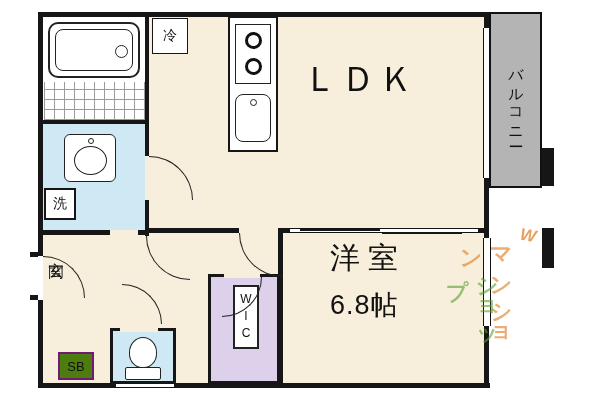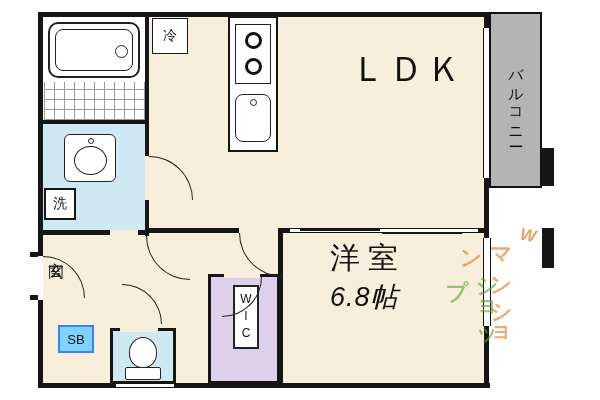--- a/index.html
+++ b/index.html
@@ -34,22 +34,22 @@
              repeating-linear-gradient(90deg,#9a9a9a 0 1px,transparent 1px 10px); }
   .washroom { position:absolute; left:42px; top:124px; width:103px; height:106px; background:#cfe9f4; }
   .basin { position:absolute; left:64px; top:134px; width:52px; height:48px; background:#fff;
            border:1.5px solid #222; border-radius:6px; }
   .basin-bowl { position:absolute; left:9px; top:11px; width:33px; height:29px;
                 border:1.5px solid #222; border-radius:50%; }
   .basin-faucet { position:absolute; left:23px; top:3px; width:6px; height:6px;
                   border:1.5px solid #222; border-radius:50%; }
   .small-box { position:absolute; background:#fff; border:2px solid #161616;
                display:flex; align-items:center; justify-content:center; font-size:14px; }
-  .sb-box { position:absolute; left:58px; top:325px; width:36px; height:28px; background:#7dd3fc;
-            border:2px solid #3b82f6; display:flex; align-items:center; justify-content:center; font-size:13px; }
+  .sb-box { position:absolute; left:58px; top:352px; width:36px; height:28px; background:#4d7c0f;
+            border:2px solid #701a75; display:flex; align-items:center; justify-content:center; font-size:13px; }
   .toilet-room { position:absolute; left:110px; top:328px; width:66px; height:56px;
                  background:#cfe9f4; border:3px solid #161616; }
   .toilet-bowl { position:absolute; left:16px; top:6px; width:28px; height:31px; background:#fff;
                  border:1.5px solid #222; border-radius:50% 50% 46% 46%; }
   .toilet-tank { position:absolute; left:12px; top:36px; width:36px; height:13px; background:#fff;
                  border:1.5px solid #222; border-radius:2px; }
   .wic { position:absolute; left:208px; top:274px; width:72px; height:110px;
          background:#dcd0ea; border:3px solid #161616; }
   .wic-label { position:absolute; left:22px; top:8px; width:26px; height:64px; background:#fff;
                border:2px solid #222; display:flex; align-items:center; justify-content:center;
@@ -62,26 +62,26 @@
   .ksink { position:absolute; left:5px; top:76px; width:36px; height:48px;
            border:1.5px solid #222; border-radius:8px; background:#fff; }
   .kfaucet { position:absolute; left:14px; top:4px; width:7px; height:7px;
              border:1.5px solid #222; border-radius:50%; }
   .balcony { position:absolute; left:489px; top:12px; width:53px; height:176px;
              background:#b4b4b4; border:2px solid #111; display:flex;
              align-items:center; justify-content:center; }
   .balcony-text { font-size:15px; letter-spacing:3px; }
   .genkan-label { position:absolute; left:46px; top:250px; height:70px; font-size:15px; letter-spacing:3px; }
 
-  .ldk-label { position:absolute; left:255px; top:46px; width:210px; text-align:right; }
+  .ldk-label { position:absolute; left:255px; top:56px; width:210px; text-align:center; }
   .yo-label  { position:absolute; left:330px; top:238px; width:170px; }
   .rm-name-lg { font-size:35px; letter-spacing:3px; }
   .rm-size-lg { font-size:29px; margin-top:10px; letter-spacing:1px; }
   .rm-name-md { font-size:30px; letter-spacing:8px; }
-  .rm-size-md { font-size:27px; letter-spacing:1px;font-style:italic; }
+  .rm-size-md { font-size:27px; margin-top:8px; letter-spacing:1px; }
 
   .watermark { position:absolute; left:428px; top:232px; width:106px; height:126px; pointer-events:none; }
   .wm-right { position:absolute; right:18px; top:2px; writing-mode:vertical-rl; text-orientation:upright;
               font-size:22px; font-weight:bold; color:#e07818; opacity:.6; letter-spacing:2px; }
   .wm-left { position:absolute; left:14px; top:30px; writing-mode:vertical-rl; text-orientation:upright;
              font-size:22px; font-weight:bold; color:#5a9e2f; opacity:.6; letter-spacing:2px; }
   .wm-mark { position:absolute; right:-2px; top:-6px; font-size:17px; font-weight:bold; font-style:italic;
              color:#e07818; opacity:.7; transform:rotate(10deg); }
 </style>
 </head>

